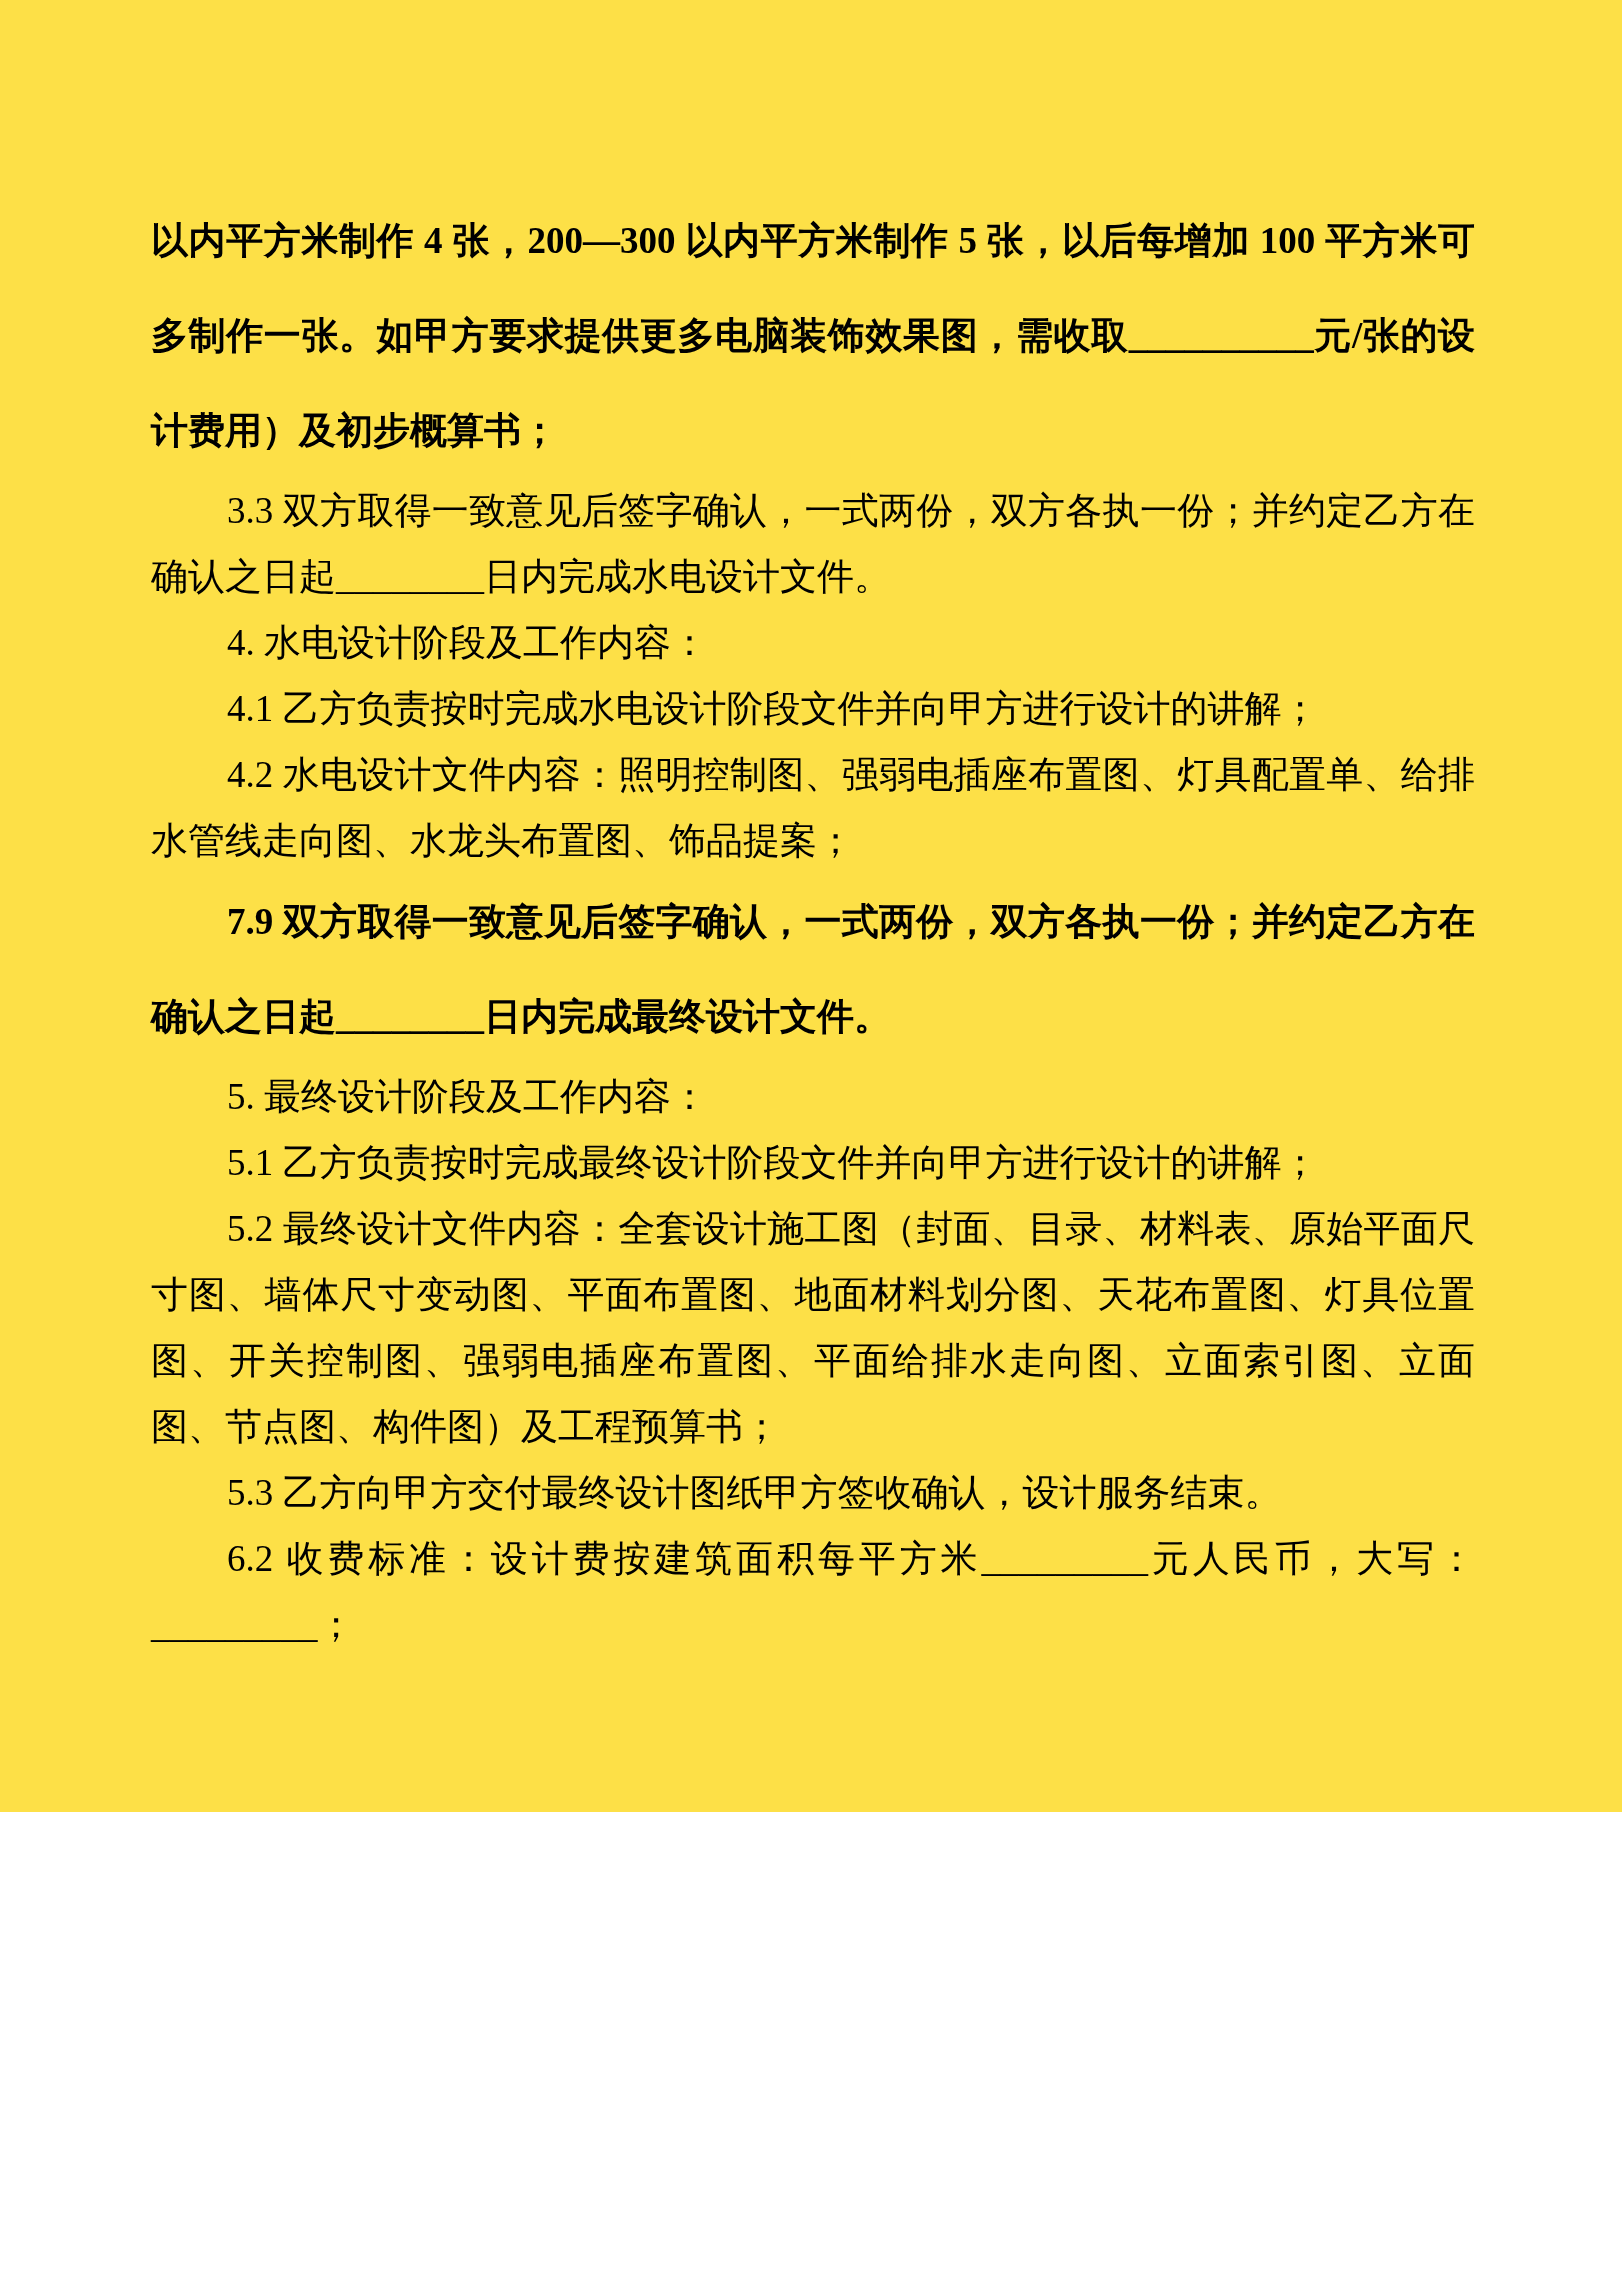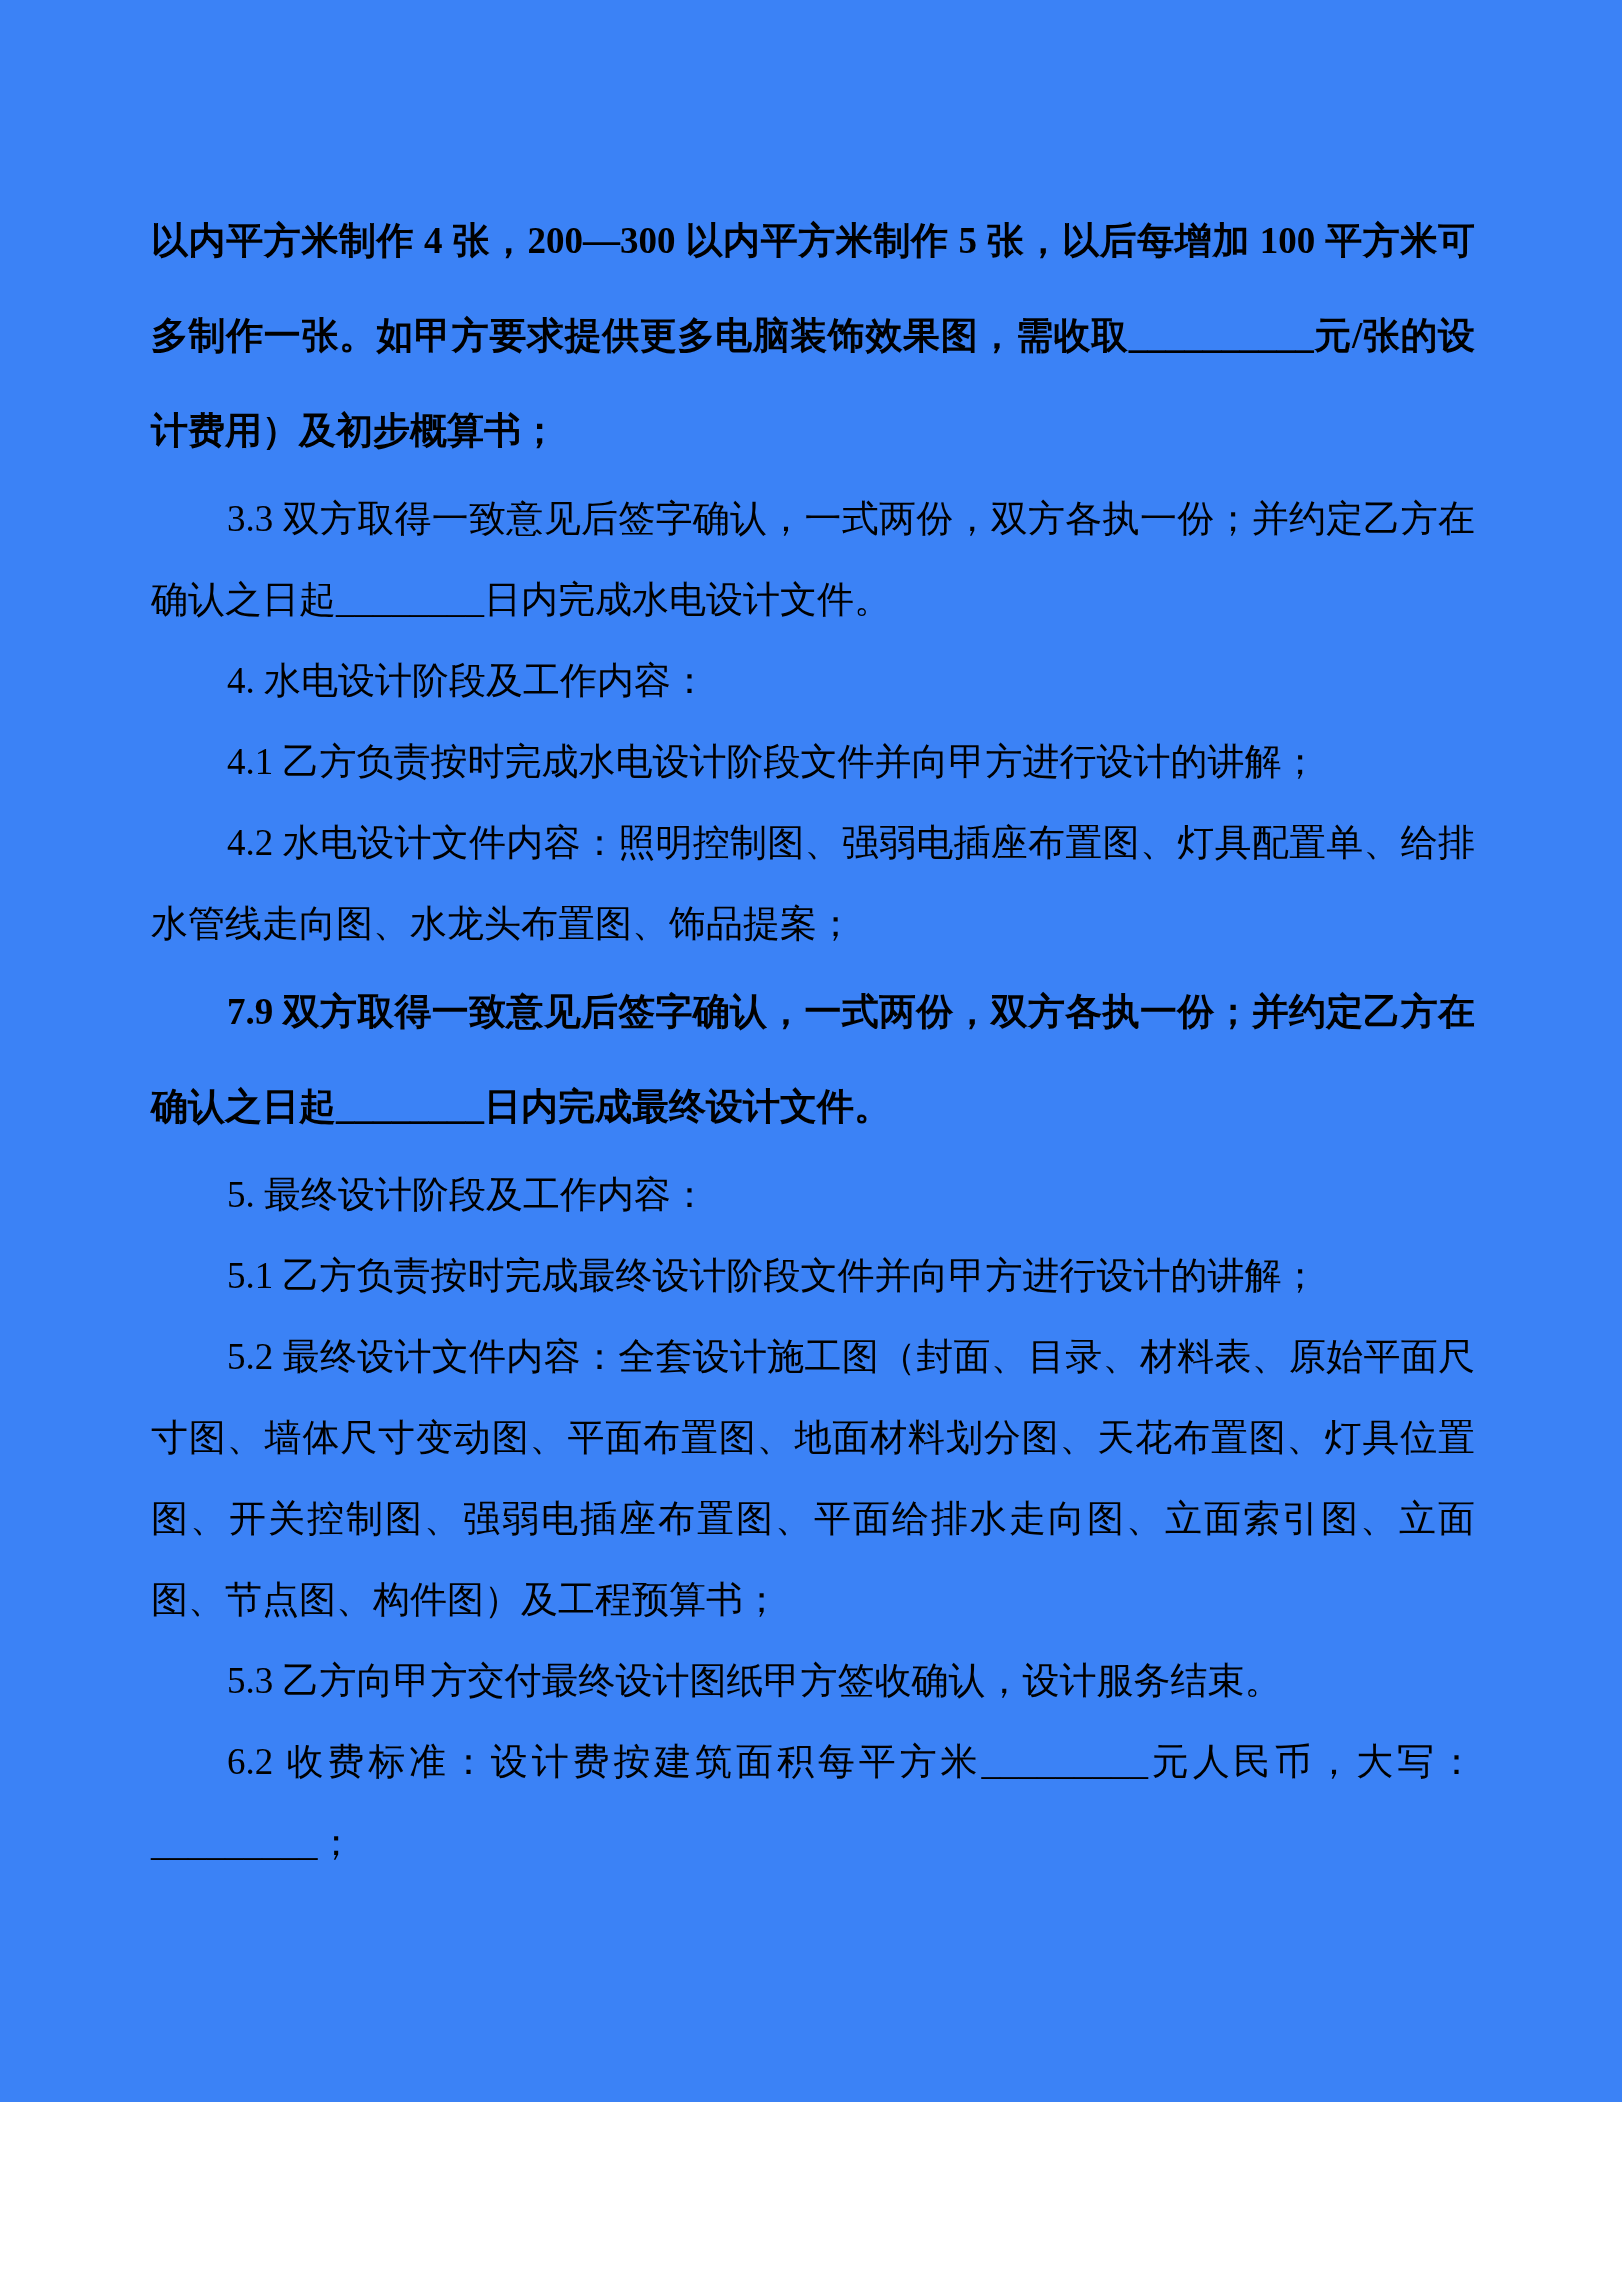--- a/index.html
+++ b/index.html
@@ -3,38 +3,38 @@
 <meta charset="utf-8">
 <style>
   html, body {
     margin: 0;
     padding: 0;
     background: #ffffff;
   }
   .doc-page {
     position: relative;
     width: 1623px;
-    height: 2102px;
-    background: #3b82f6;
+    height: 1812px;
+    background: #fde047;
     color: #000000;
     font-family: "Liberation Serif", "DejaVu Serif", serif;
     overflow: hidden;
   }
   .doc-content {
     position: absolute;
     top: 193px;
     left: 151px;
     width: 1324px;
     font-size: 37px;
     text-align: justify;
   }
   .doc-content p {
     margin: 0;
     padding: 0;
-    line-height: 81px;
+    line-height: 66px;
     text-indent: 76px;
     word-break: normal;
   }
   .doc-content p.no-indent {
     text-indent: 0;
   }
   .doc-content p.bold-para {
     font-weight: bold;
     line-height: 95px;
   }

